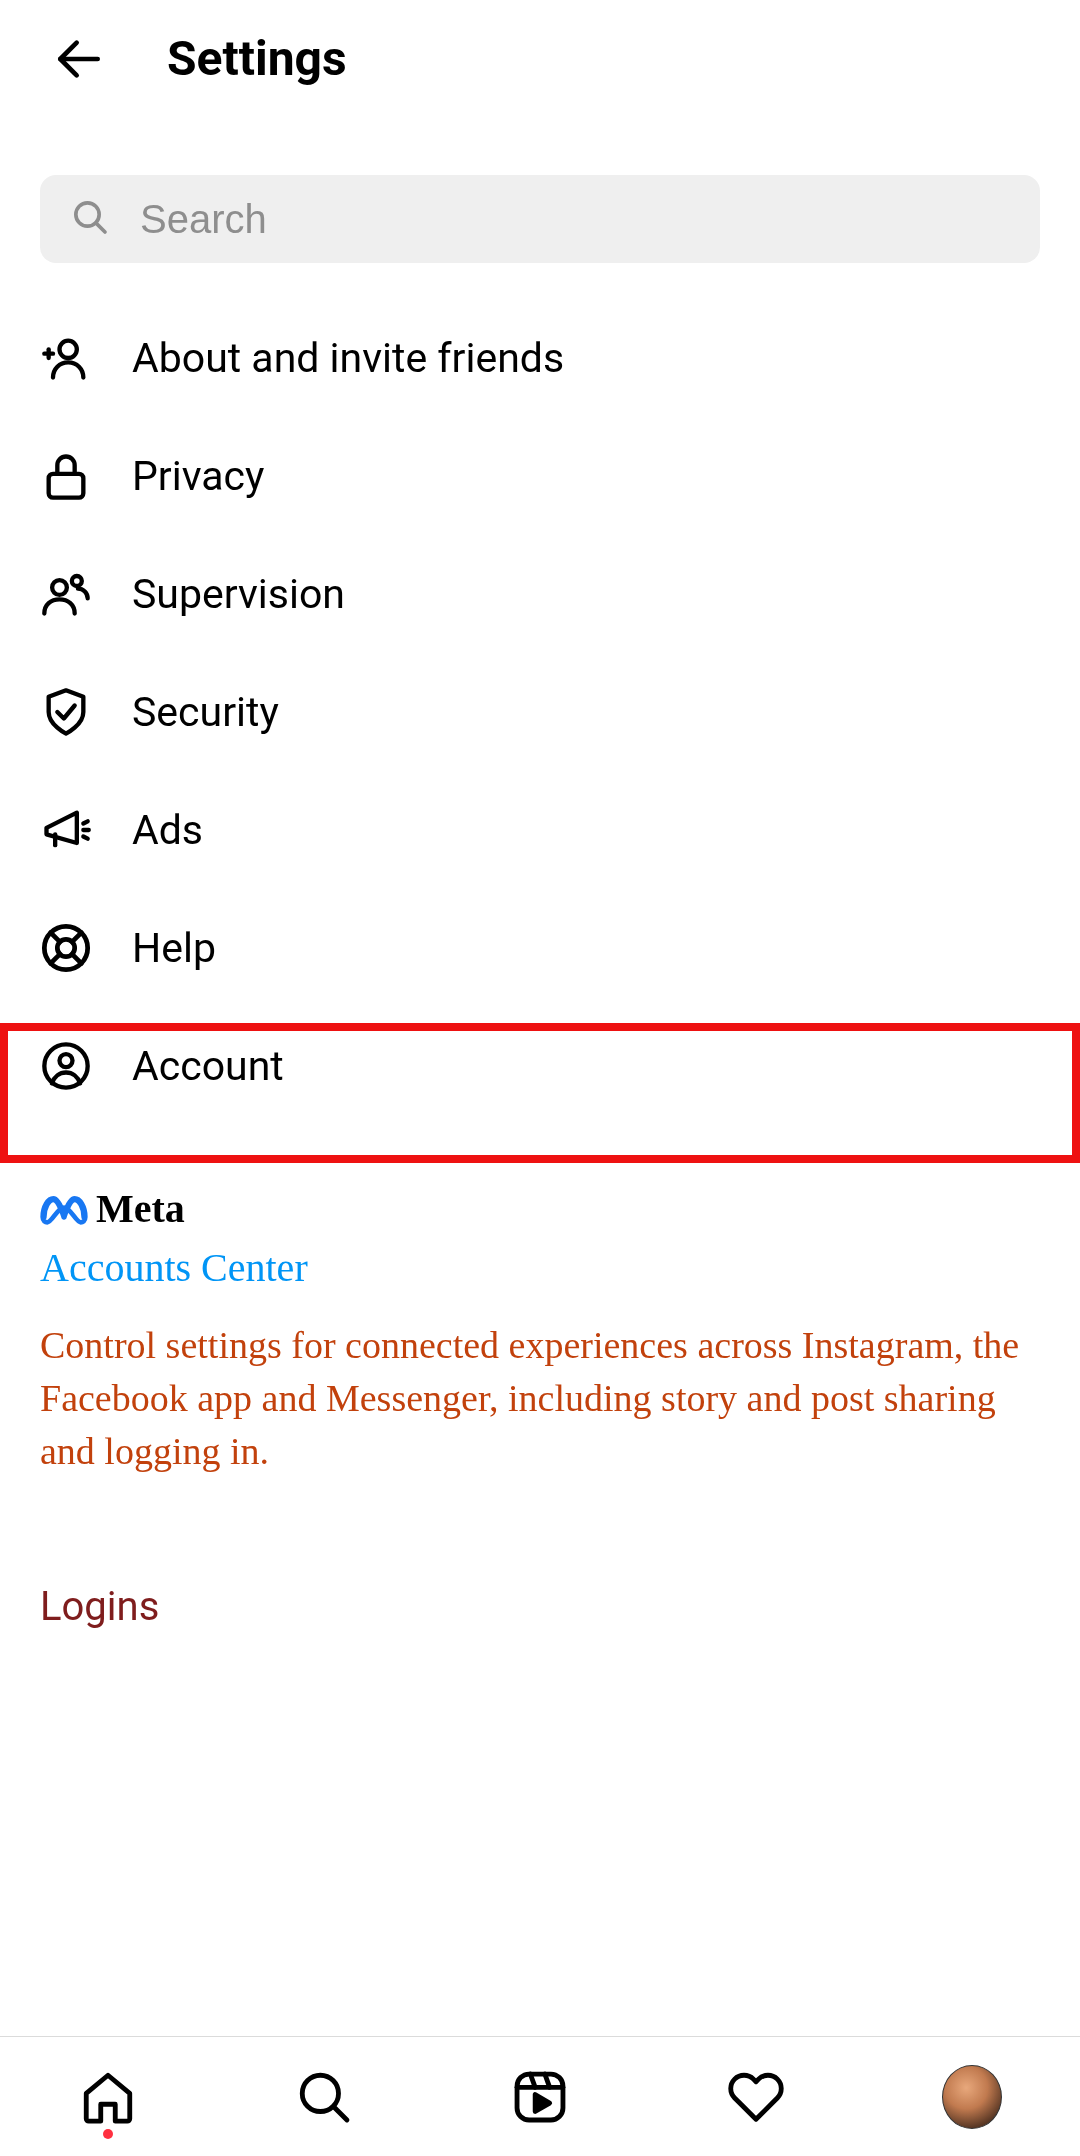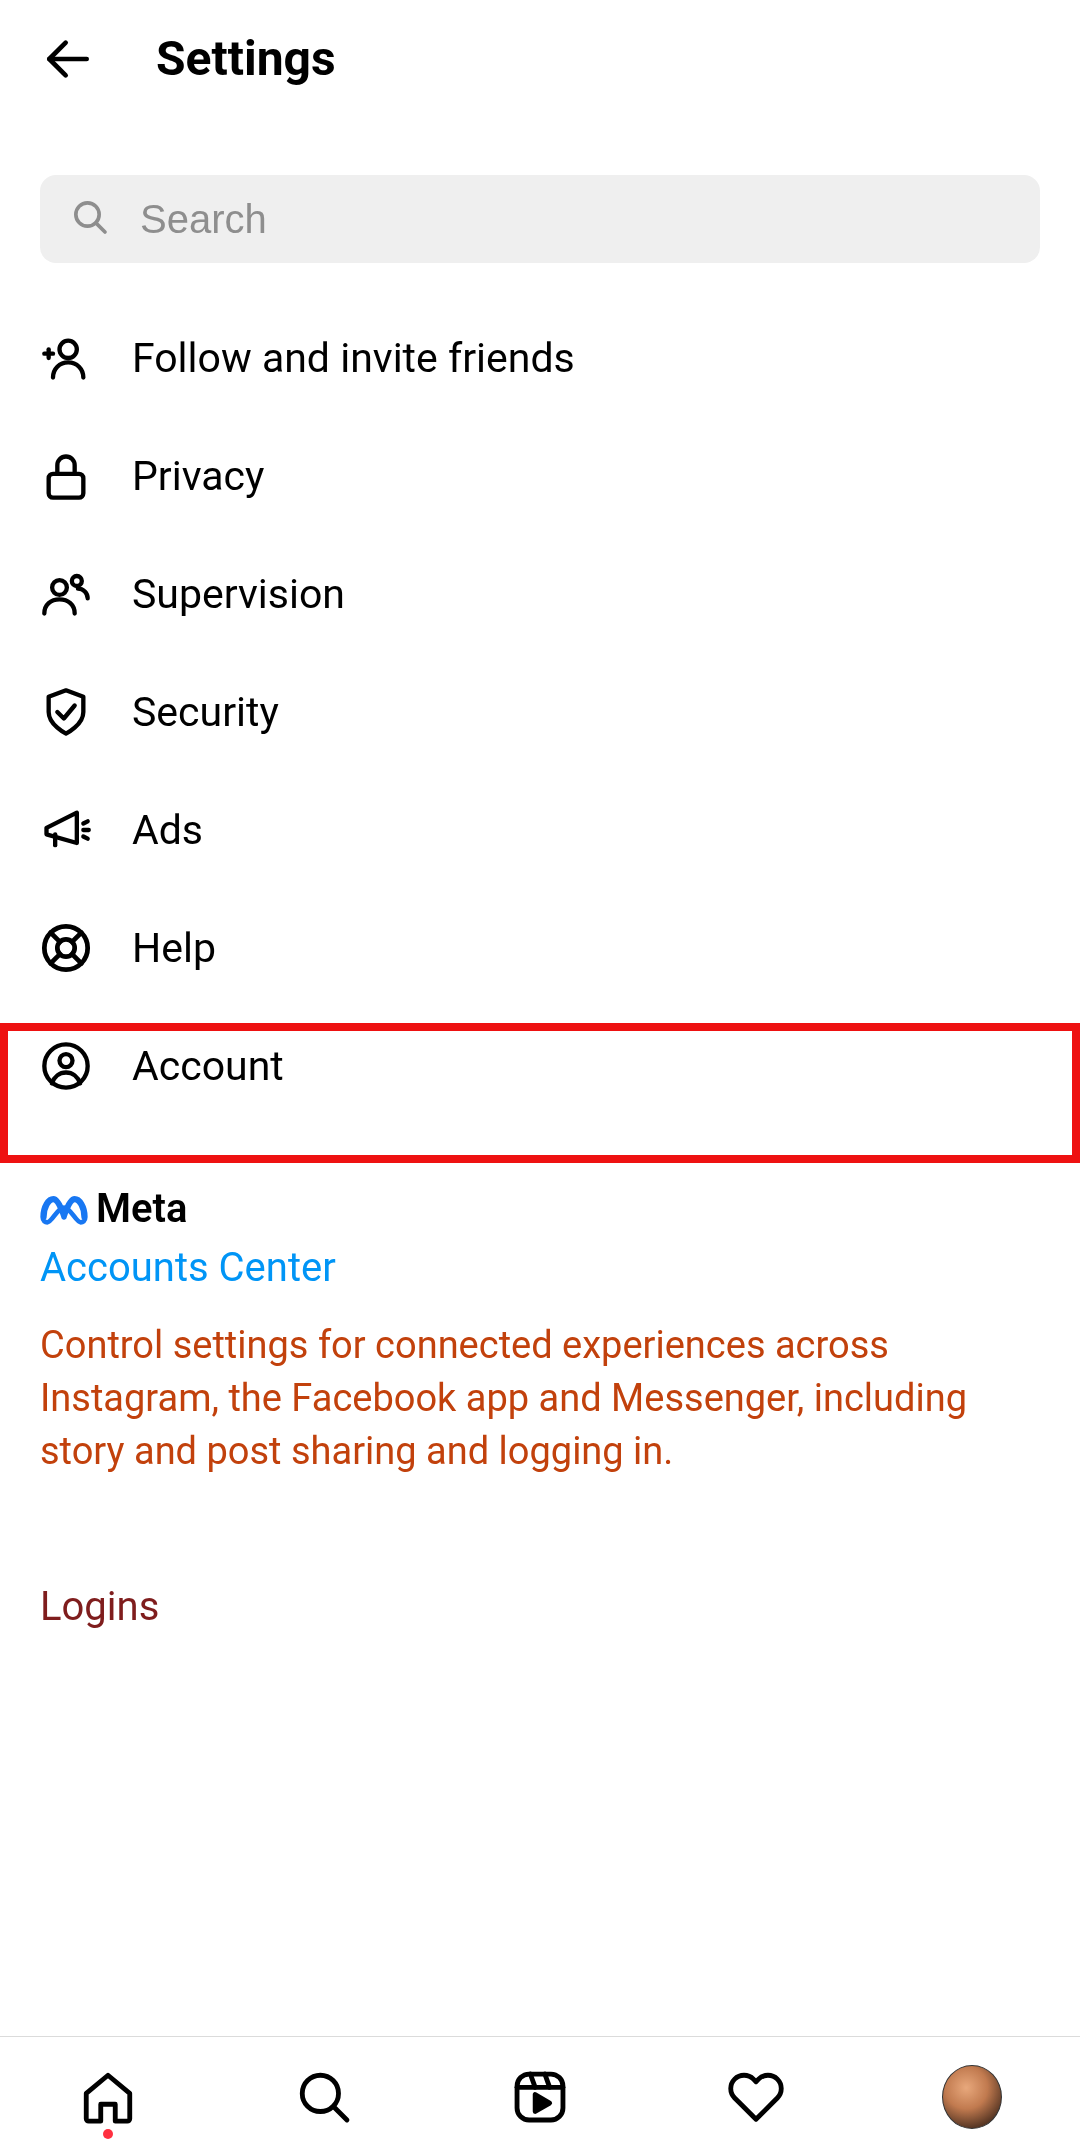--- a/index.html
+++ b/index.html
@@ -12,21 +12,21 @@
       font-family: -apple-system, BlinkMacSystemFont, "Segoe UI", Roboto, Helvetica, Arial, sans-serif;
       background: #ffffff;
       width: 1080px;
       height: 2156px;
       position: relative;
       overflow: hidden;
     }
     .header {
       display: flex;
       align-items: center;
-      padding: 30px 40px;
+      padding: 30px 51px;
       gap: 60px;
     }
     .back-btn {
       width: 56px;
       height: 56px;
       display: flex;
       align-items: center;
       justify-content: center;
       cursor: pointer;
     }
@@ -99,20 +99,21 @@
       position: absolute;
       left: 0;
       top: 1023px;
       width: 1080px;
       height: 140px;
       border: 8px solid #ee1111;
       pointer-events: none;
     }
     .meta-section {
       margin-top: 60px;
+      font-family: Liberation Serif, serif;
     }
     .meta-logo {
       display: flex;
       align-items: center;
       gap: 8px;
     }
     .meta-logo svg {
       width: 48px;
       height: 32px;
     }
@@ -211,21 +212,21 @@
 
     <div class="item">
       <span class="icon">
         <svg viewBox="0 0 24 24" fill="none" stroke="#000" stroke-width="2" stroke-linecap="round" stroke-linejoin="round">
           <circle cx="13" cy="8" r="4"></circle>
           <path d="M6 21c0-4 3-7 7-7s7 3 7 7"></path>
           <line x1="2" y1="10" x2="6" y2="10"></line>
           <line x1="4" y1="8" x2="4" y2="12"></line>
         </svg>
       </span>
-      <span class="label">Follow and invite friends</span>
+      <span class="label">About and invite friends</span>
     </div>
 
 
     <div class="item">
       <span class="icon">
         <svg viewBox="0 0 24 24" fill="none" stroke="#000" stroke-width="2" stroke-linecap="round" stroke-linejoin="round">
           <rect x="4" y="11" width="16" height="11" rx="2"></rect>
           <path d="M8 11V7a4 4 0 0 1 8 0v4"></path>
         </svg>
       </span>

